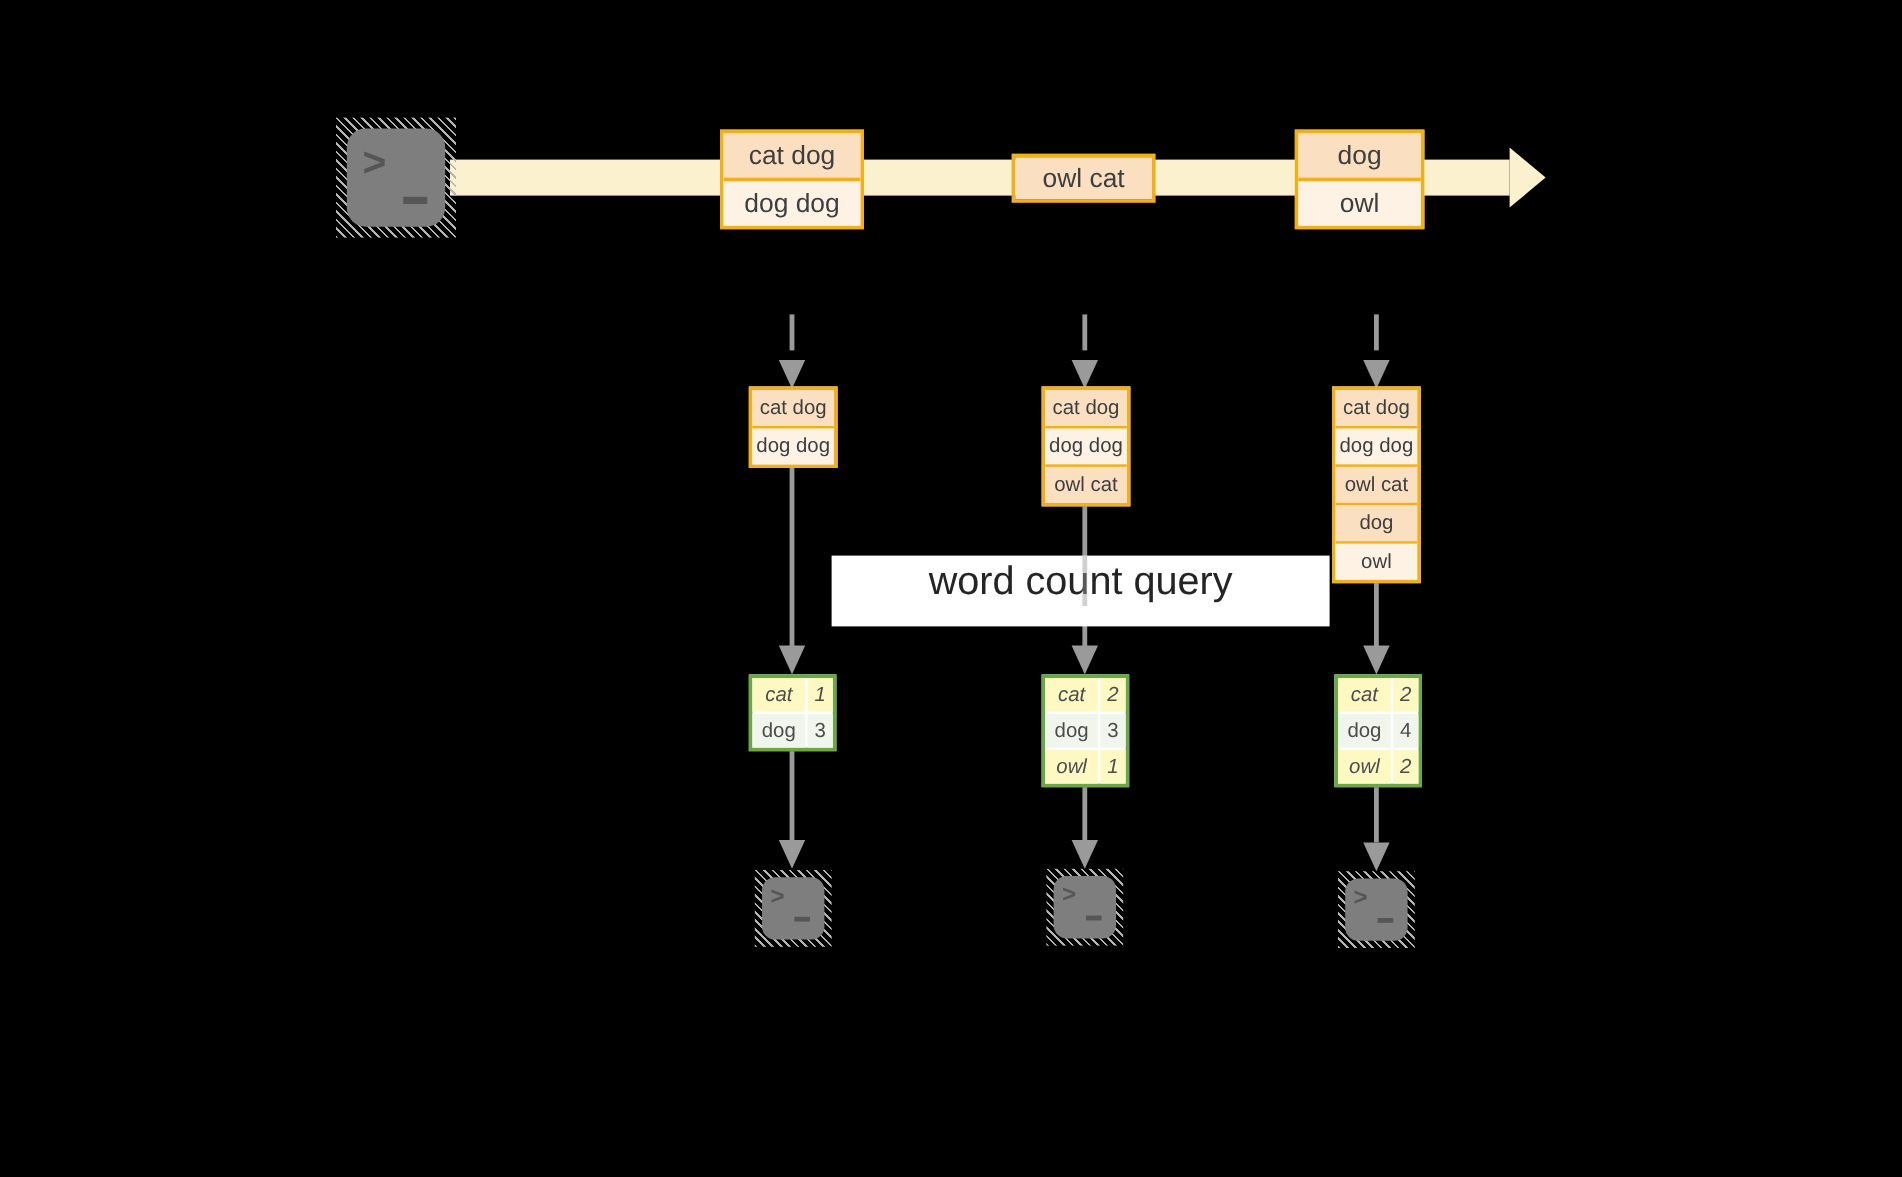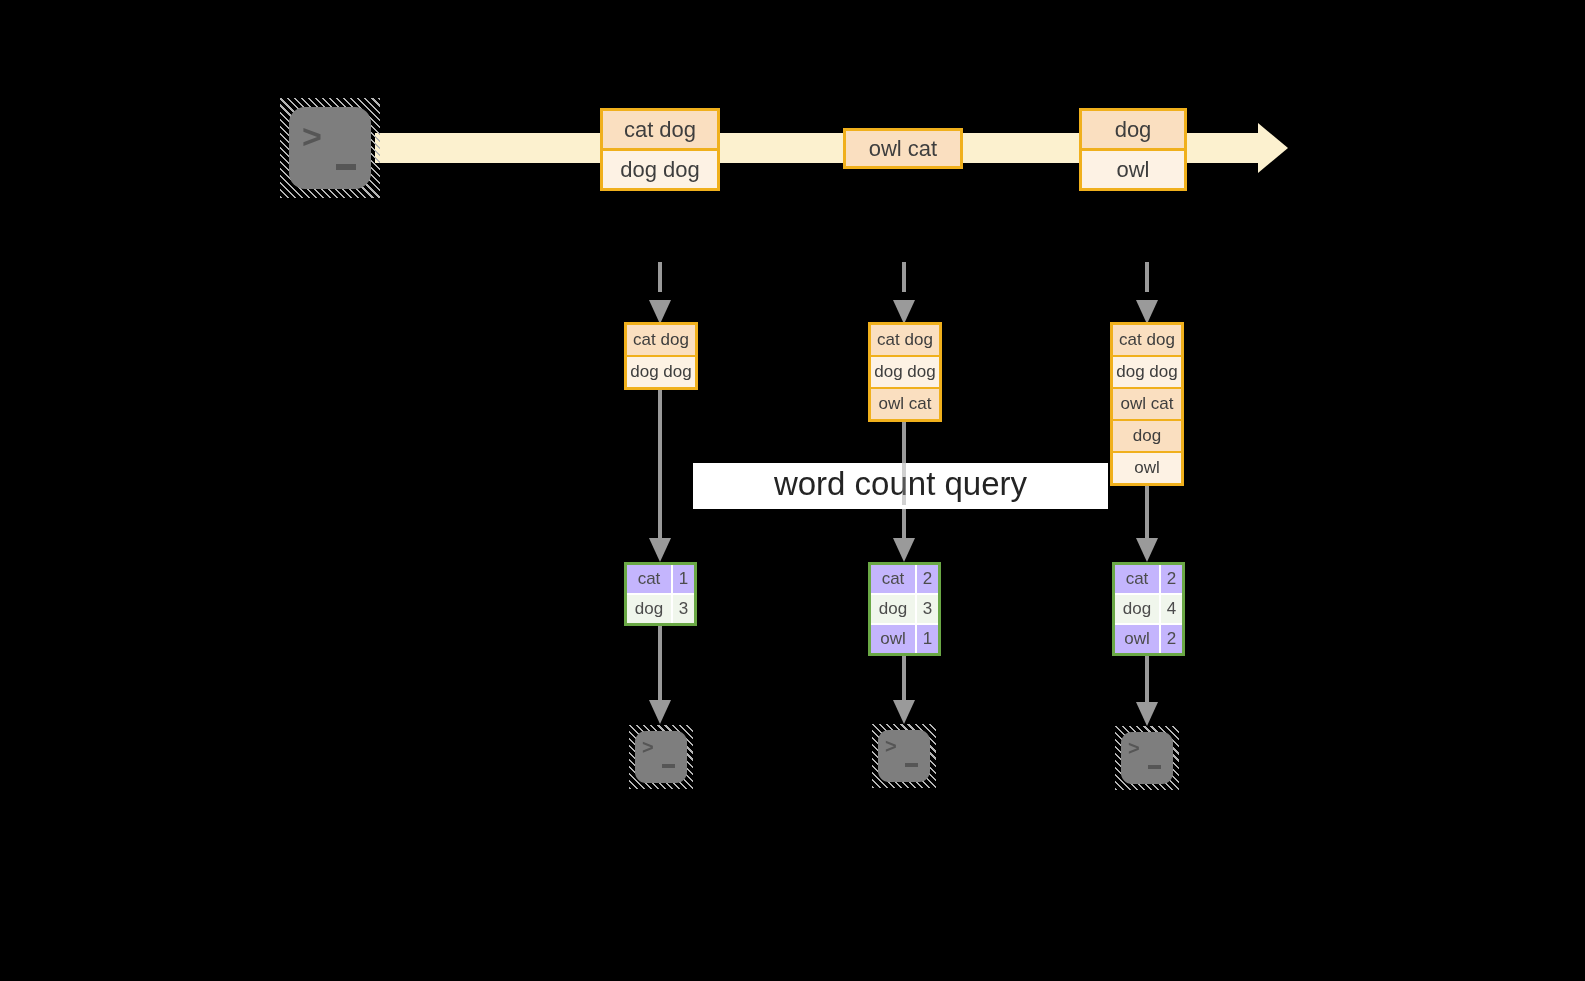--- a/index.html
+++ b/index.html
@@ -41,21 +41,21 @@
     border-top:24px solid #9a9a9a; }
 
   
   .qbox { position:absolute; background:#ffffff; color:#242424;
     font-size:33px; line-height:42px; text-align:center; z-index:6; }
 
   
   .gtable { position:absolute; border:3px solid #6aa845; background:#ffffff;
     display:grid; grid-template-columns:44px 21px; gap:2px; box-sizing:content-box; }
   .gcell { height:28px; line-height:28px; text-align:center; font-size:17px; color:#4c4c4c; }
-  .gcell.dark  { background:#c4b5fd; }
+  .gcell.dark  { background:#fef9c3;font-style:italic; }
   .gcell.light { background:#f0f6ec; }
 </style>
 </head>
 <body>
 
 <div class="stage">
 
   <div class="band" style="left:375px; top:133px; width:883px; height:30px;"></div>
   <div class="band-head" style="left:1258px; top:123px;"></div>
 
@@ -104,21 +104,21 @@
     <div class="orow stack-row light">owl</div>
   </div>
 
   <div class="gline" style="left:658px;  top:390px; height:150px;"></div>
   <div class="ghead" style="left:649px;  top:538px;"></div>
   <div class="gline" style="left:902px;  top:422px; height:118px;"></div>
   <div class="ghead" style="left:893px;  top:538px;"></div>
   <div class="gline" style="left:1145px; top:486px; height:54px;"></div>
   <div class="ghead" style="left:1136px; top:538px;"></div>
 
-  <div class="qbox" style="left:693px; top:463px; width:415px; height:46px;">word count query</div>
+  <div class="qbox" style="left:693px; top:463px; width:415px; height:59px;">word count query</div>
   <div class="gline faint" style="left:902px; top:463px; height:42px;"></div>
 
   <div class="gtable" style="left:624px; top:562px;">
     <div class="gcell dark">cat</div>
     <div class="gcell dark">1</div>
     <div class="gcell light">dog</div>
     <div class="gcell light">3</div>
   </div>
   <div class="gtable" style="left:868px; top:562px;">
     <div class="gcell dark">cat</div>

